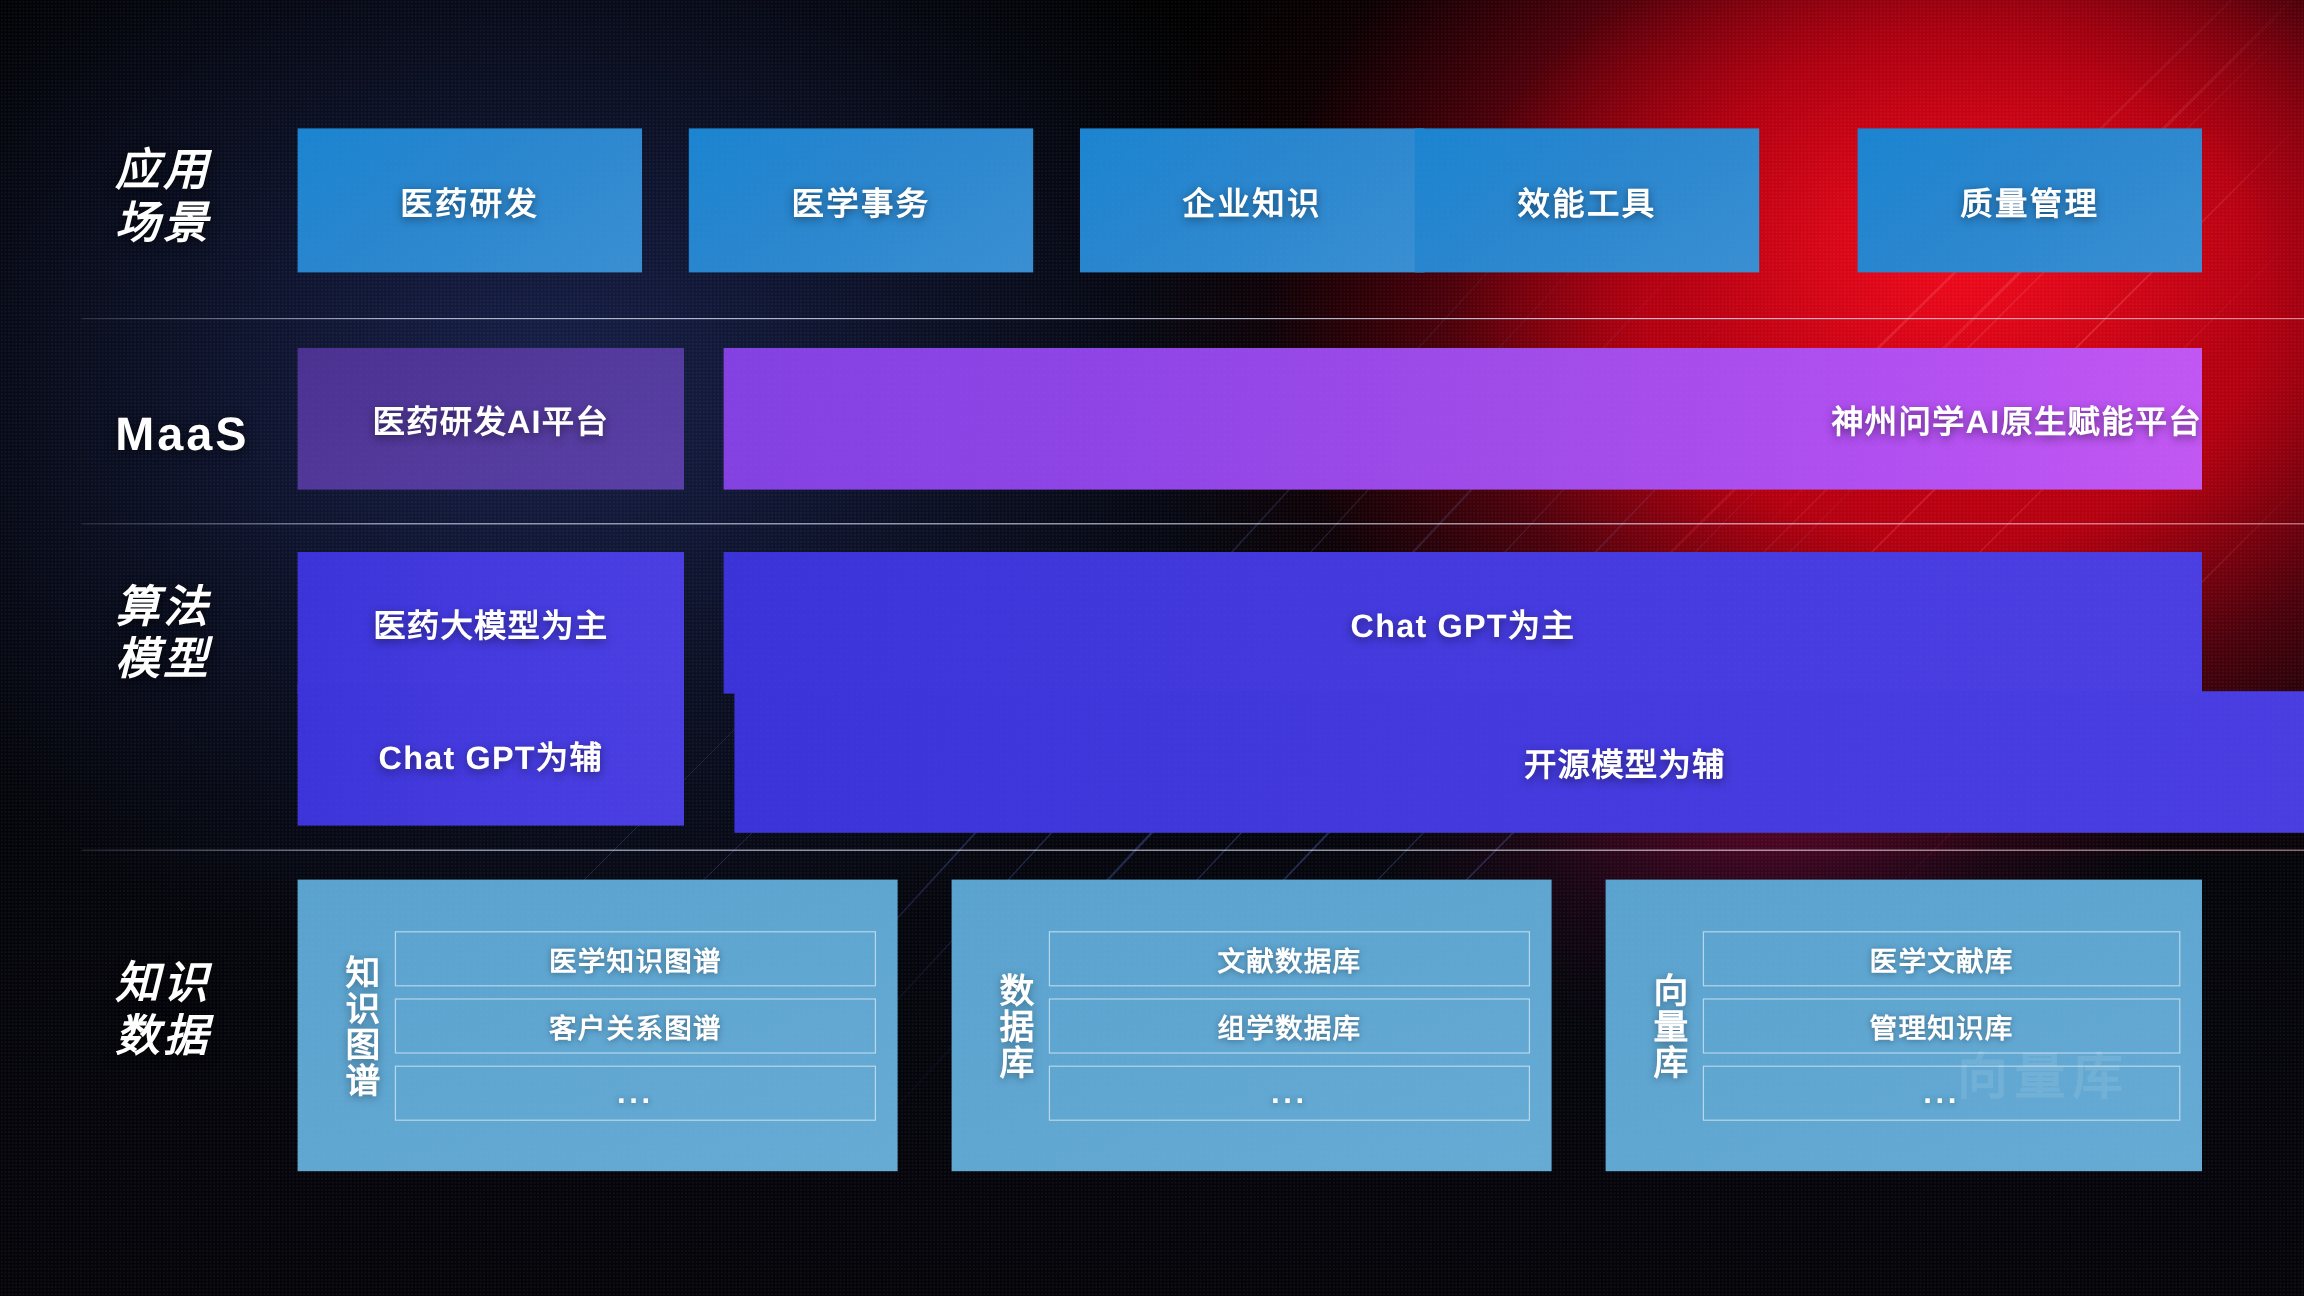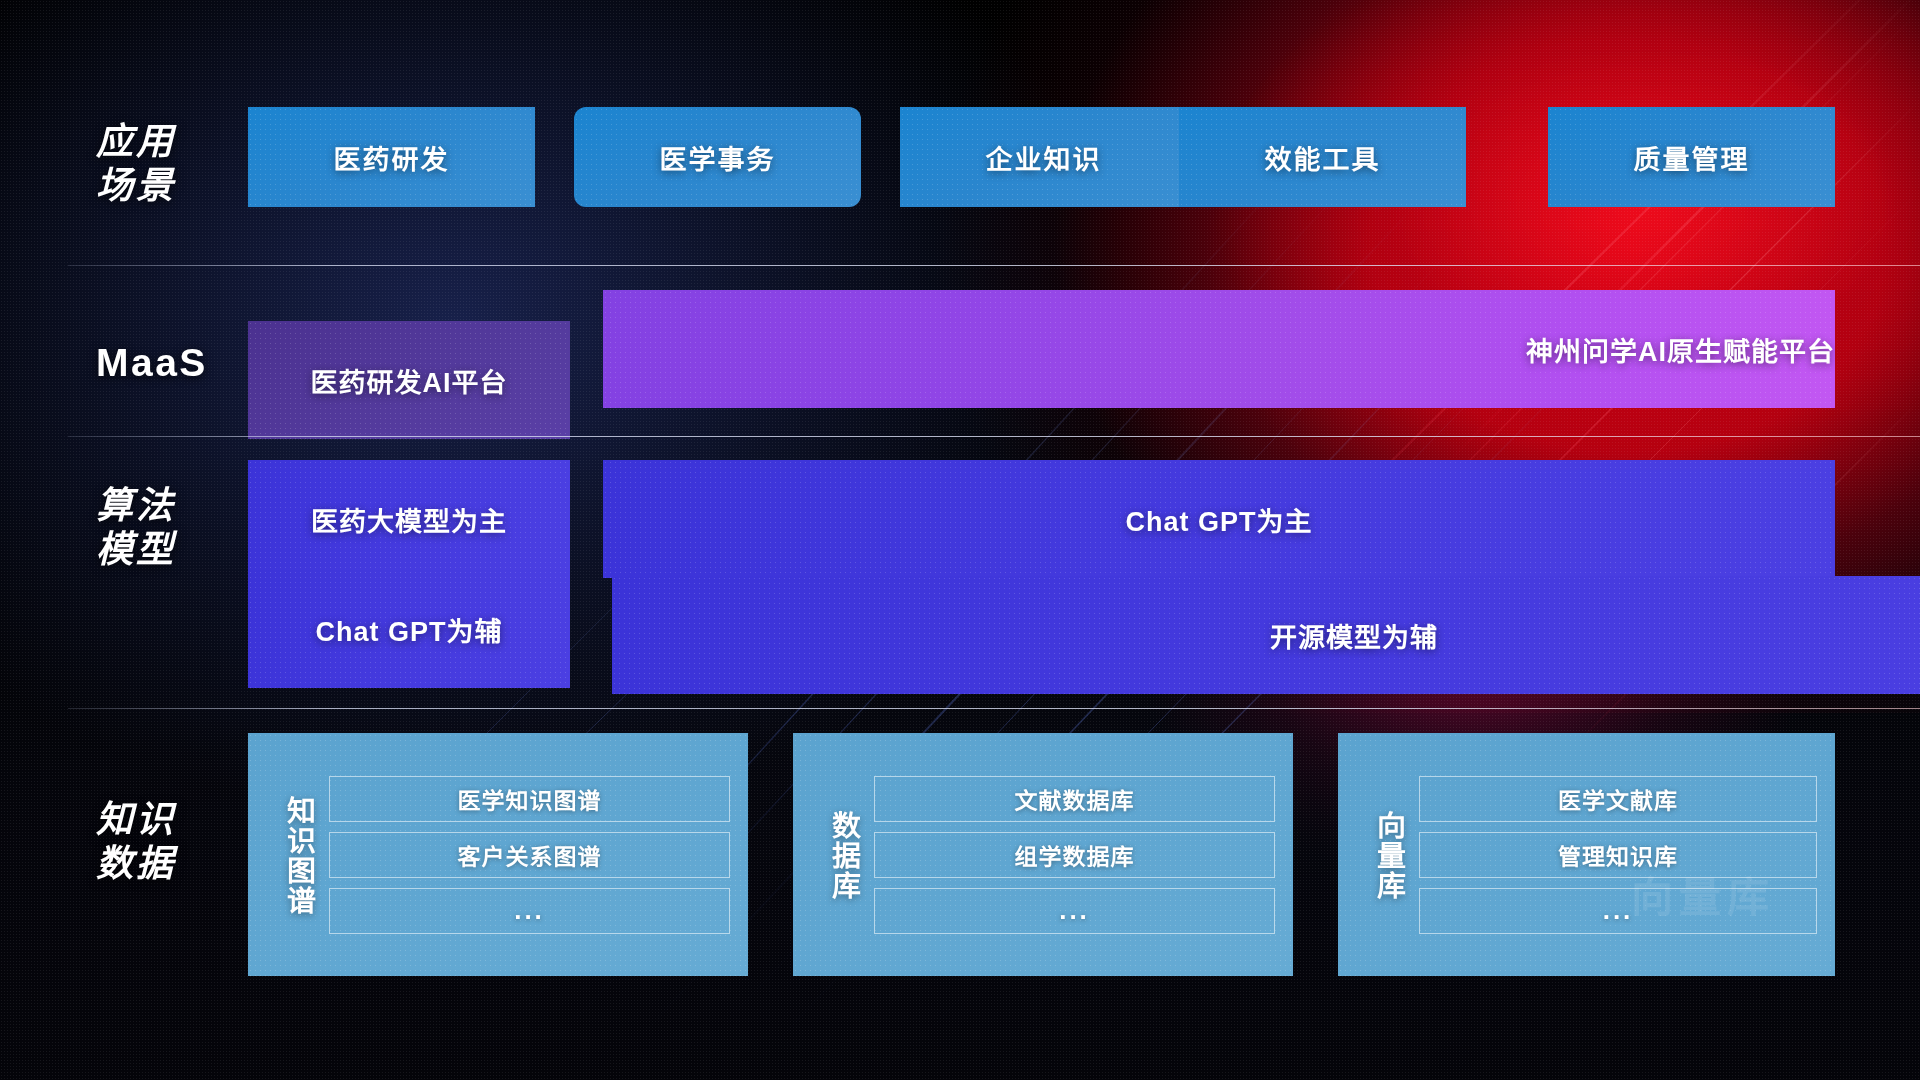--- a/index.html
+++ b/index.html
@@ -81,21 +81,21 @@
   .box .dots{
     position:absolute;inset:0;
     background-image:radial-gradient(rgba(255,255,255,.16) .5px, transparent .6px);
     background-size:5px 5px;
     pointer-events:none;
   }
   .box .lbl{position:relative;z-index:2;}
 
   
   .app-box{
-    height:100px;
+    height:120px;
     background:linear-gradient(145deg,#1b84d0 0%,#2a86ce 45%,#3a8fd2 100%);
     font-size:27px;letter-spacing:2px;
   }
 
   
   .maas-dark{
     background:linear-gradient(150deg,#4b3190 0%,#533a9c 55%,#5a3fa6 100%);
     font-size:27px;letter-spacing:1px;
   }
   .maas-bright{
@@ -210,42 +210,42 @@
 
 <div id="sheet">
 
   <div class="row-label cn" style="top:120px;">应用
 场景</div>
 
   <div class="box app-box" style="left:248px;top:107px;width:287px;">
     <span class="dots"></span>
     <span class="lbl">医药研发</span>
   </div>
-  <div class="box app-box" style="left:574px;top:107px;width:287px;border-radius:12px;">
+  <div class="box app-box" style="left:574px;top:107px;width:287px;">
     <span class="dots"></span>
     <span class="lbl">医学事务</span>
   </div>
   <div class="box app-box" style="left:900px;top:107px;width:287px;">
     <span class="dots"></span>
     <span class="lbl">企业知识</span>
   </div>
   <div class="box app-box" style="left:1179px;top:107px;width:287px;justify-content:center;">
     <span class="dots"></span>
     <span class="lbl">效能工具</span>
   </div>
   <div class="box app-box" style="left:1548px;top:107px;width:287px;">
     <span class="dots"></span>
     <span class="lbl">质量管理</span>
   </div>
 
   <div class="divider" style="top:265px;"></div>
 
   <div class="row-label en" style="top:340px;">MaaS</div>
 
-  <div class="box maas-dark" style="left:248px;top:290px;width:322px;height:118px;margin-top:31px;">
+  <div class="box maas-dark" style="left:248px;top:290px;width:322px;height:118px;">
     <span class="dots"></span>
     <span class="lbl">医药研发AI平台</span>
   </div>
   <div class="box maas-bright" style="left:603px;top:290px;width:1232px;height:118px;">
     <span class="dots"></span>
     <span class="lbl">神州问学AI原生赋能平台</span>
   </div>
 
   <div class="divider" style="top:436px;"></div>
 

